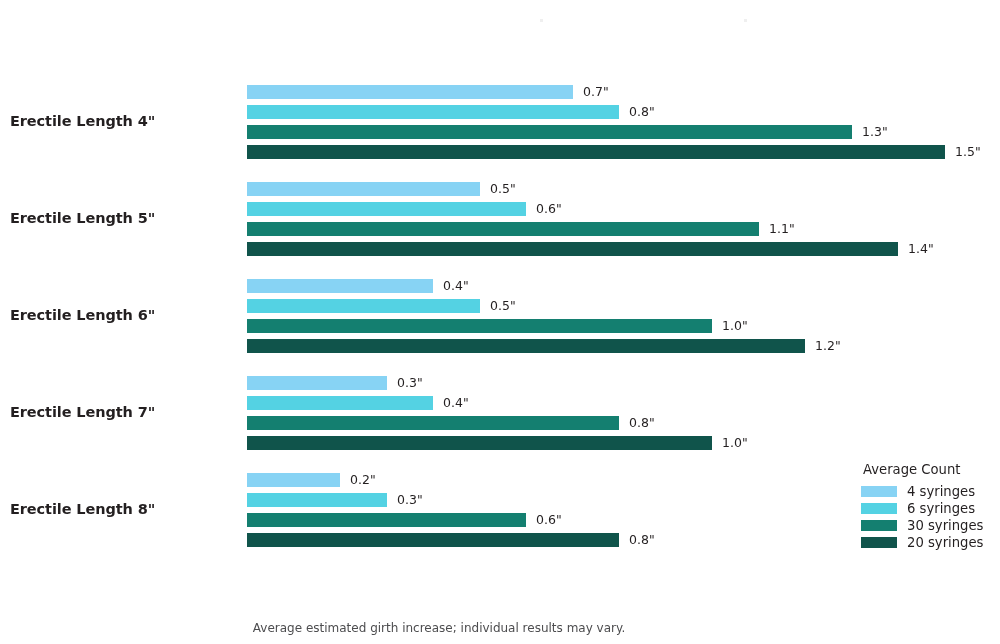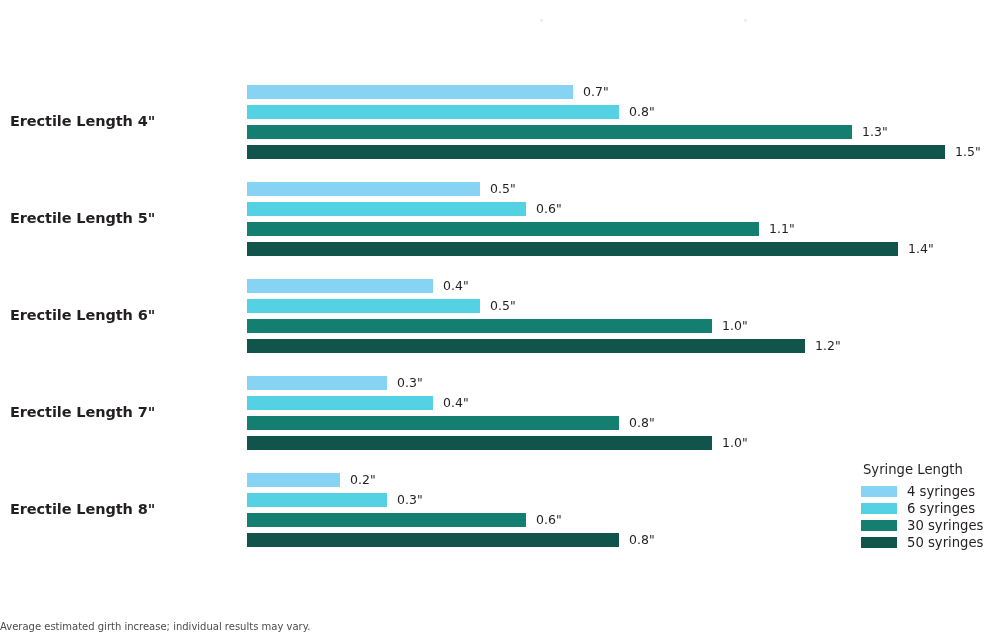--- a/index.html
+++ b/index.html
@@ -84,21 +84,22 @@
     margin-left: 10px;
     font-size: 13.2px;
     color: #231f20;
     white-space: nowrap;
   }
   #footer-note {
     position: absolute;
     left: 0;
     top: 621px;
     width: 878px;
-    font-size: 10px;
+    text-align: center;
+    font-size: 12px;
     color: #4d4d4f;
   }
   .speck {
     position: absolute;
     width: 3px;
     height: 3px;
     background: #efefef;
   }
 </style>
 </head>
@@ -200,35 +201,35 @@
           <div class="bar-value" style="left: 289px;">0.6"</div>
         </div>
         <div class="bar-row" style="top: 60px;">
           <div class="bar" style="width: 372px; background: rgb(16, 84, 75); border: 1px solid rgb(16, 84, 75);"></div>
           <div class="bar-value" style="left: 382px;">0.8"</div>
         </div>
       </div>
     </div>
 
   <div id="legend">
-    <div class="legend-title">Syringe Length</div>
+    <div class="legend-title">Average Count</div>
     <div id="legend-items">
         <div class="legend-item">
           <span class="legend-swatch" style="background: rgb(135, 211, 244);"></span>
           <span class="legend-label">4 syringes</span>
         </div>
         <div class="legend-item">
           <span class="legend-swatch" style="background: rgb(84, 210, 227);"></span>
           <span class="legend-label">6 syringes</span>
         </div>
         <div class="legend-item">
           <span class="legend-swatch" style="background: rgb(20, 127, 112);"></span>
           <span class="legend-label">30 syringes</span>
         </div>
         <div class="legend-item">
           <span class="legend-swatch" style="background: rgb(16, 84, 75);"></span>
-          <span class="legend-label">50 syringes</span>
+          <span class="legend-label">20 syringes</span>
         </div>
       </div>
   </div>
 
   <div id="footer-note">Average estimated girth increase; individual results may vary.</div>
 </div>
 
 </body></html>

